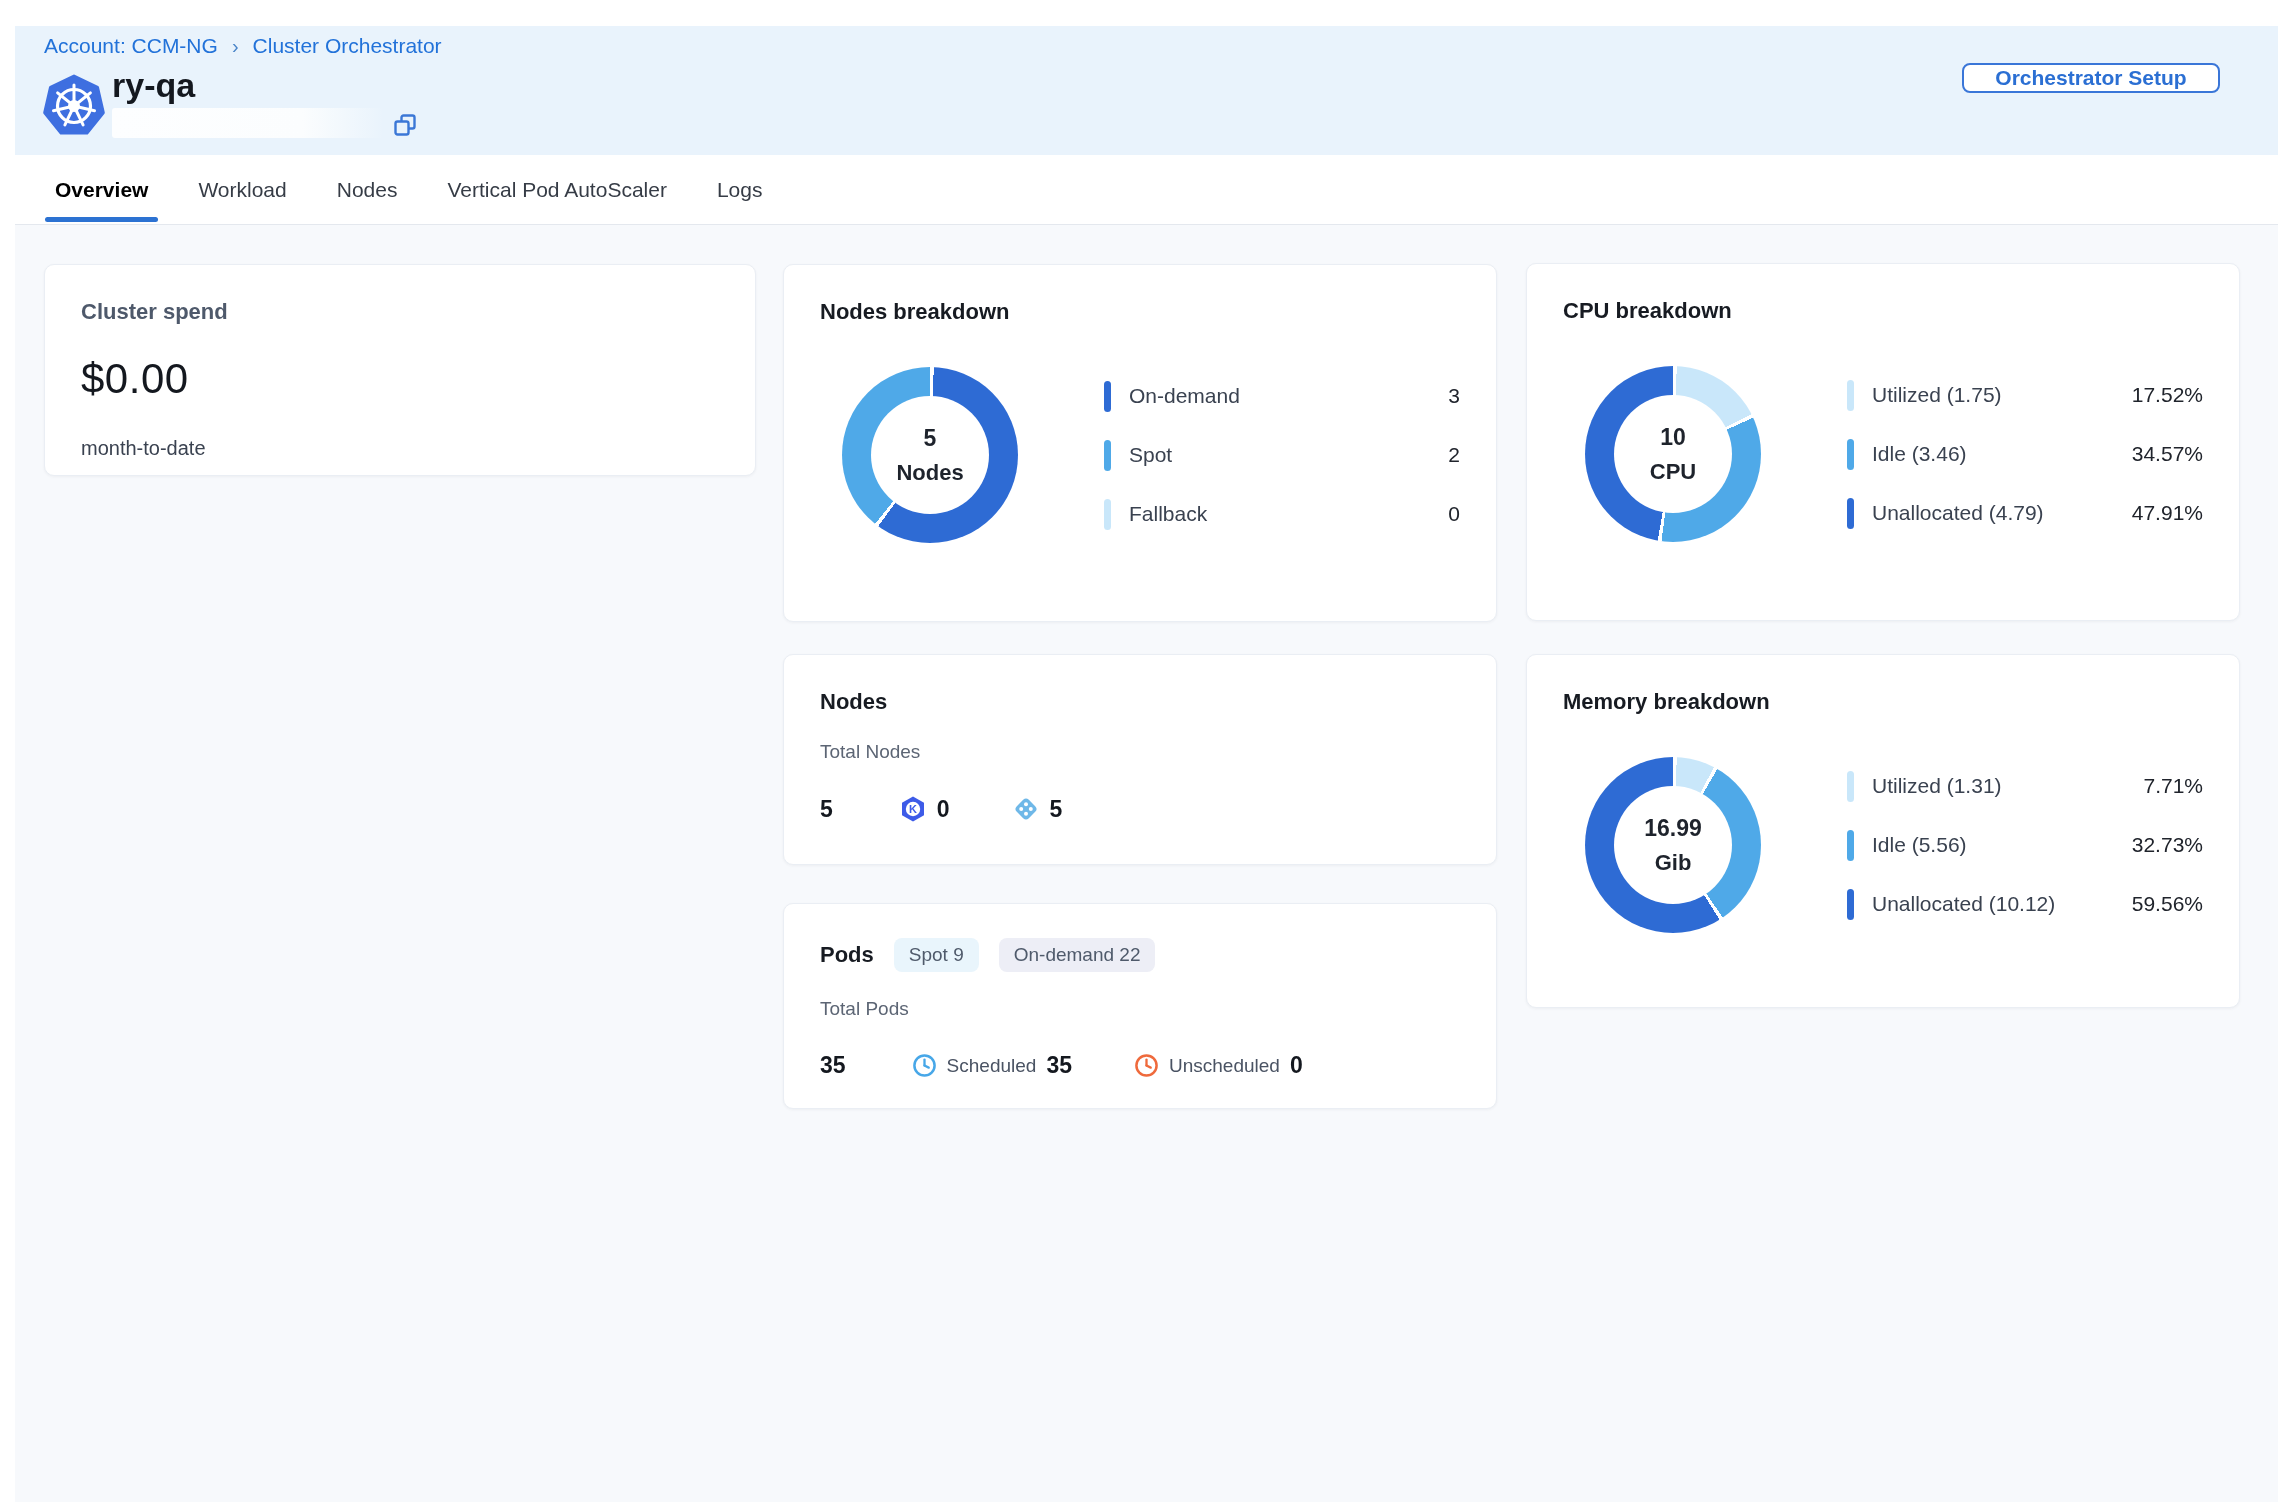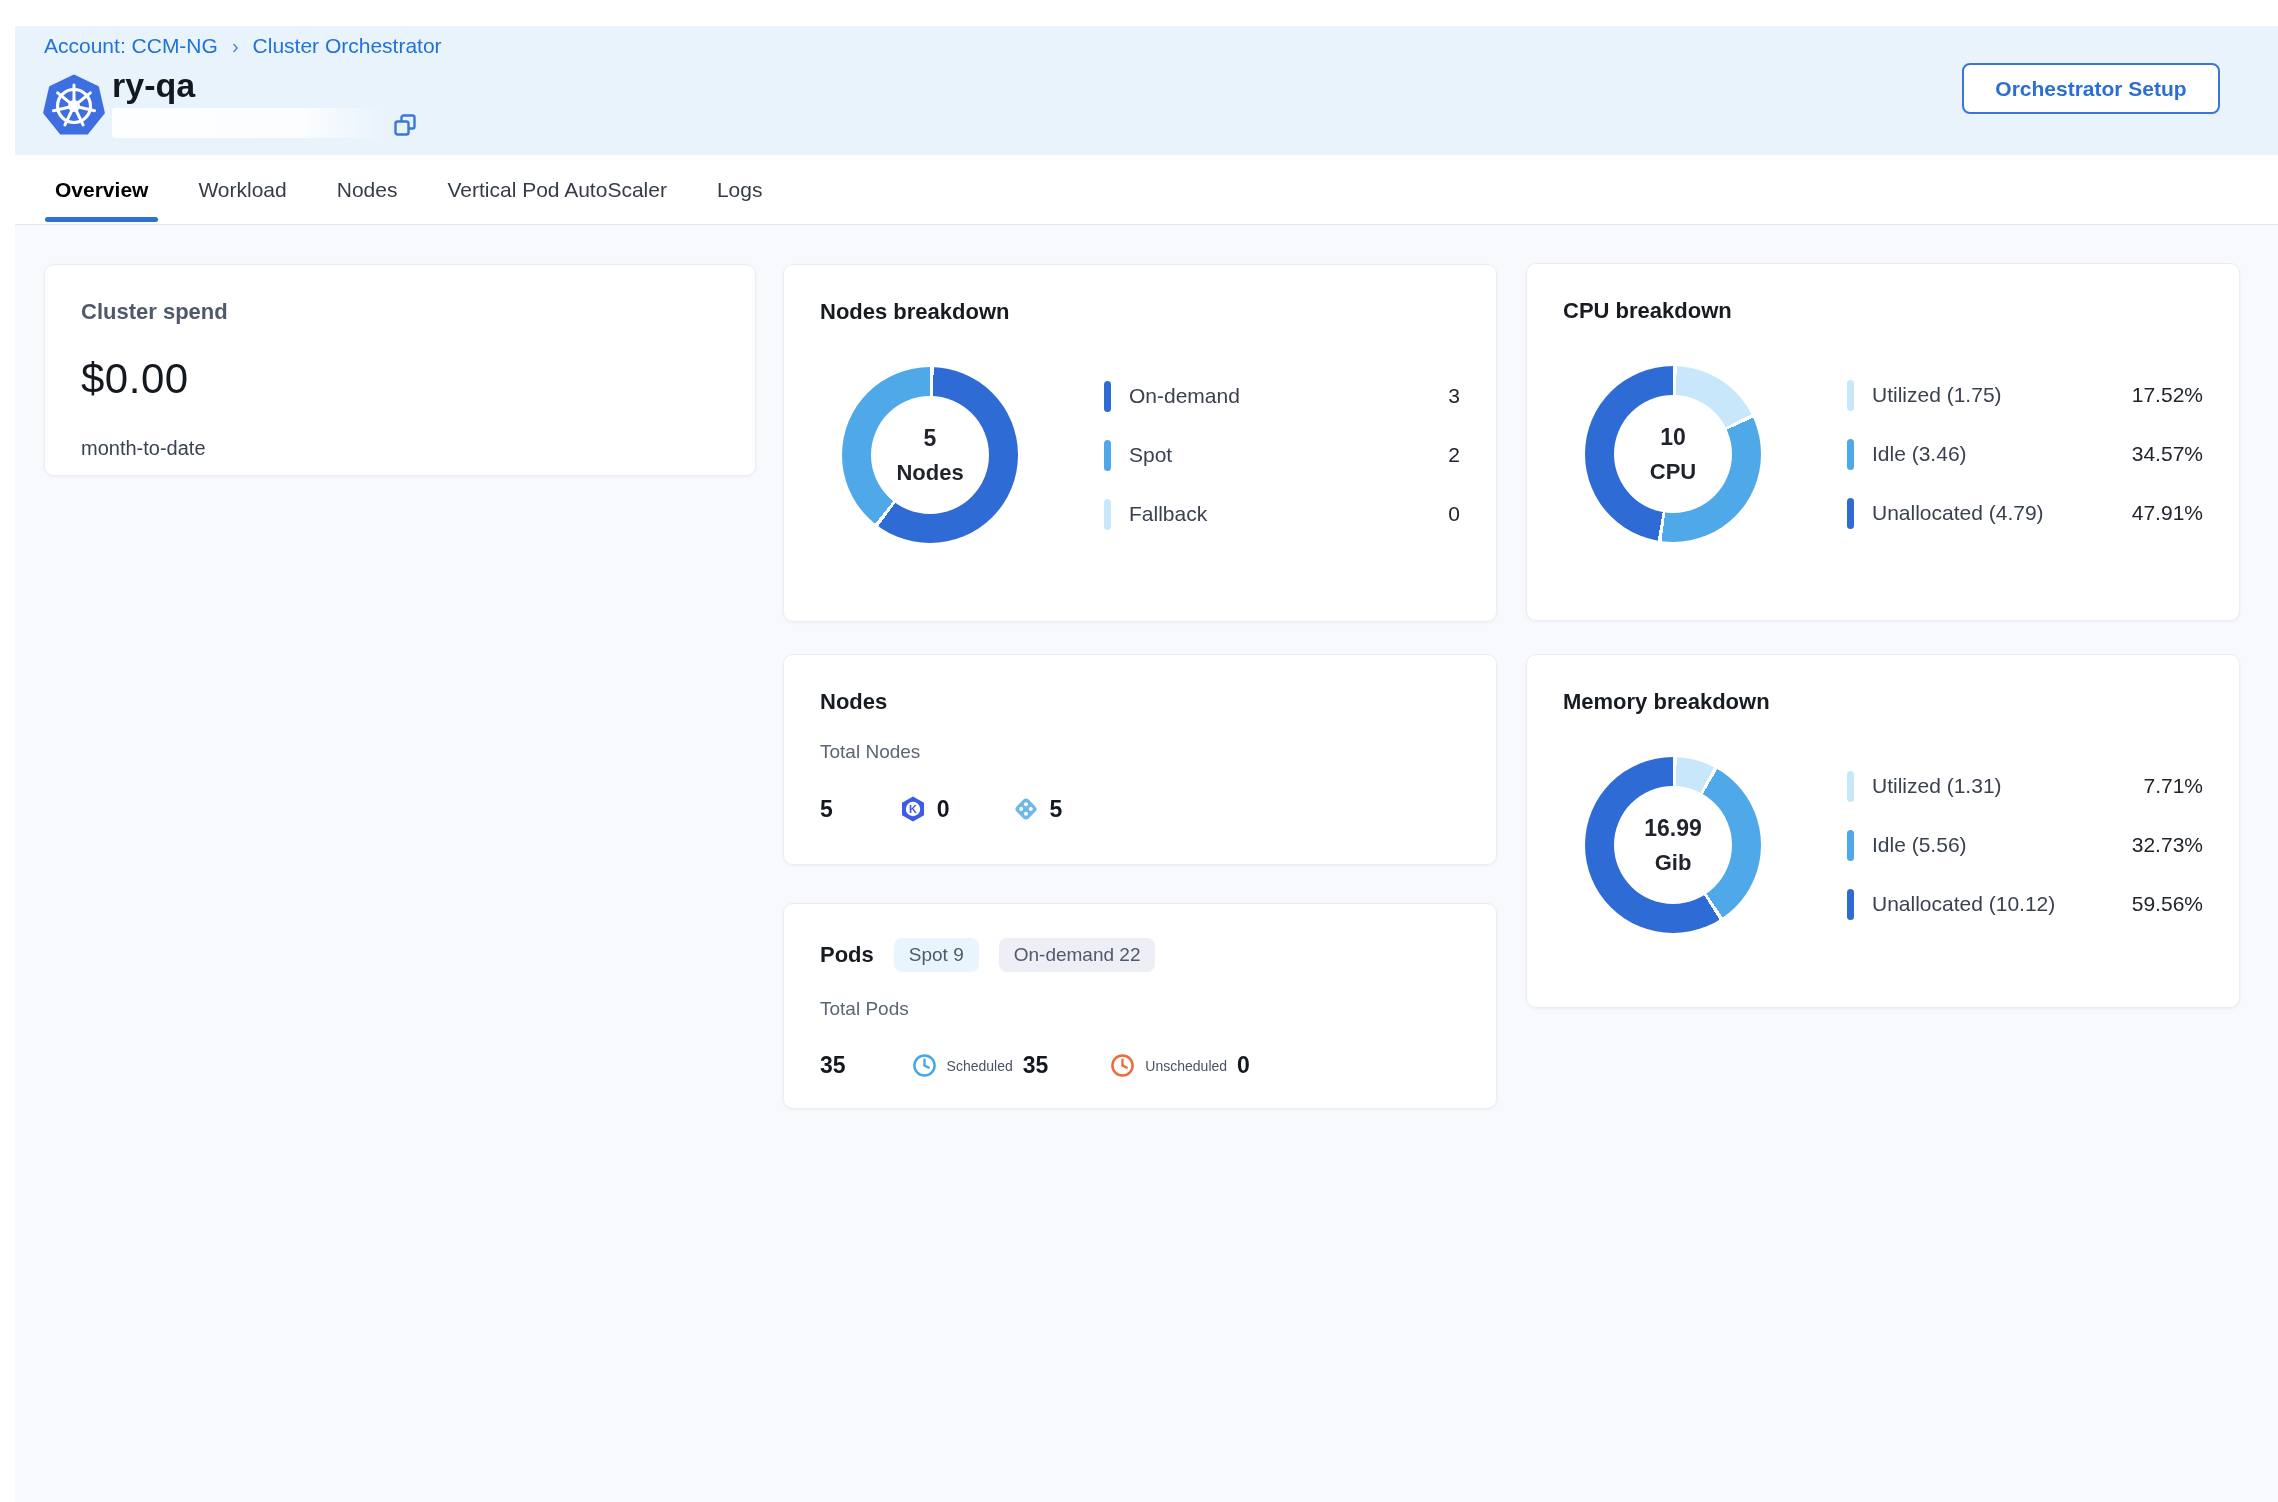--- a/index.html
+++ b/index.html
@@ -9,21 +9,21 @@
   
   .topbar{position:absolute;left:15px;top:26px;right:0;height:129px;background:#E9F3FC;}
   .breadcrumb{position:absolute;left:29px;top:8px;font-size:21px;color:#2272D9;display:flex;gap:14px;align-items:center;}
   .crumb{cursor:pointer;}
   .crumb-sep{color:#4a85c9;font-size:20px;}
   .k8s-logo{position:absolute;left:27px;top:48px;width:64px;height:64px;}
   .cluster-title{position:absolute;left:97px;top:40px;font-size:34px;font-weight:700;color:#14181F;}
   .redacted-chip{position:absolute;left:97px;top:82px;width:272px;height:30px;border-radius:3px;
     background:linear-gradient(90deg,#FDFEFF 0%,#FBFDFE 70%,rgba(253,254,255,0) 100%);}
   .copy-btn{position:absolute;left:377px;top:86px;width:26px;height:26px;cursor:pointer;}
-  .setup-btn{position:absolute;left:1947px;top:37px;width:258px;height:51px;background:#FFFFFF;
+  .setup-btn{position:absolute;left:1947px;top:37px;width:258px;height:30px;background:#FFFFFF;
     border:2px solid #3A76D8;border-radius:8px;color:#2B6FD3;font-size:21px;font-weight:700;
     display:flex;align-items:center;justify-content:center;cursor:pointer;box-sizing:border-box;}
 
   
   .tabsbar{position:absolute;left:15px;top:155px;right:0;height:70px;background:#FFFFFF;
     border-bottom:1px solid #E4E8EE;display:flex;align-items:center;padding-left:40px;gap:50px;box-sizing:border-box;}
   .tab{position:relative;height:100%;display:flex;align-items:center;font-size:21px;color:#363C46;cursor:pointer;}
   .tab.active{color:#000000;font-weight:700;text-align:center;}
   .tab.active::after{content:"";position:absolute;left:-10px;right:-10px;bottom:2px;height:5px;border-radius:3px;background:#2C72D2;}
 
@@ -62,21 +62,21 @@
   .legend-row{display:flex;align-items:center;}
   .pill{width:7px;height:31px;border-radius:4px;flex:0 0 auto;}
   .l-label{margin-left:18px;font-size:21px;color:#3A4250;}
   .l-value{margin-left:auto;font-size:21px;color:#20242C;}
 
   .sub-label{margin-top:26px;font-size:19px;color:#5C6574;}
   .stat-row{margin-top:32px;display:flex;align-items:center;}
   .stat-num{font-size:23px;font-weight:700;color:#14181F;}
   .stat-group{display:flex;align-items:center;gap:10px;}
   .g1{margin-left:66px;}  .g2{margin-left:62px;}
-  .stat-label{font-size:14px;color:#4A5363;}
+  .stat-label{font-size:19px;color:#4A5363;}
 
   .pods-title-row{display:flex;align-items:center;gap:20px;}
   .badge{font-size:19px;color:#4F5A6B;padding:6px 15px;border-radius:8px;}
   .badge-spot{background:#E9F5FC;}
   .badge-ondemand{background:#EDEEF6;}
   .icon24{width:25px;height:25px;display:block;}
   .icon26{width:28px;height:28px;display:block;}
 </style>
 </head>
 <body>

